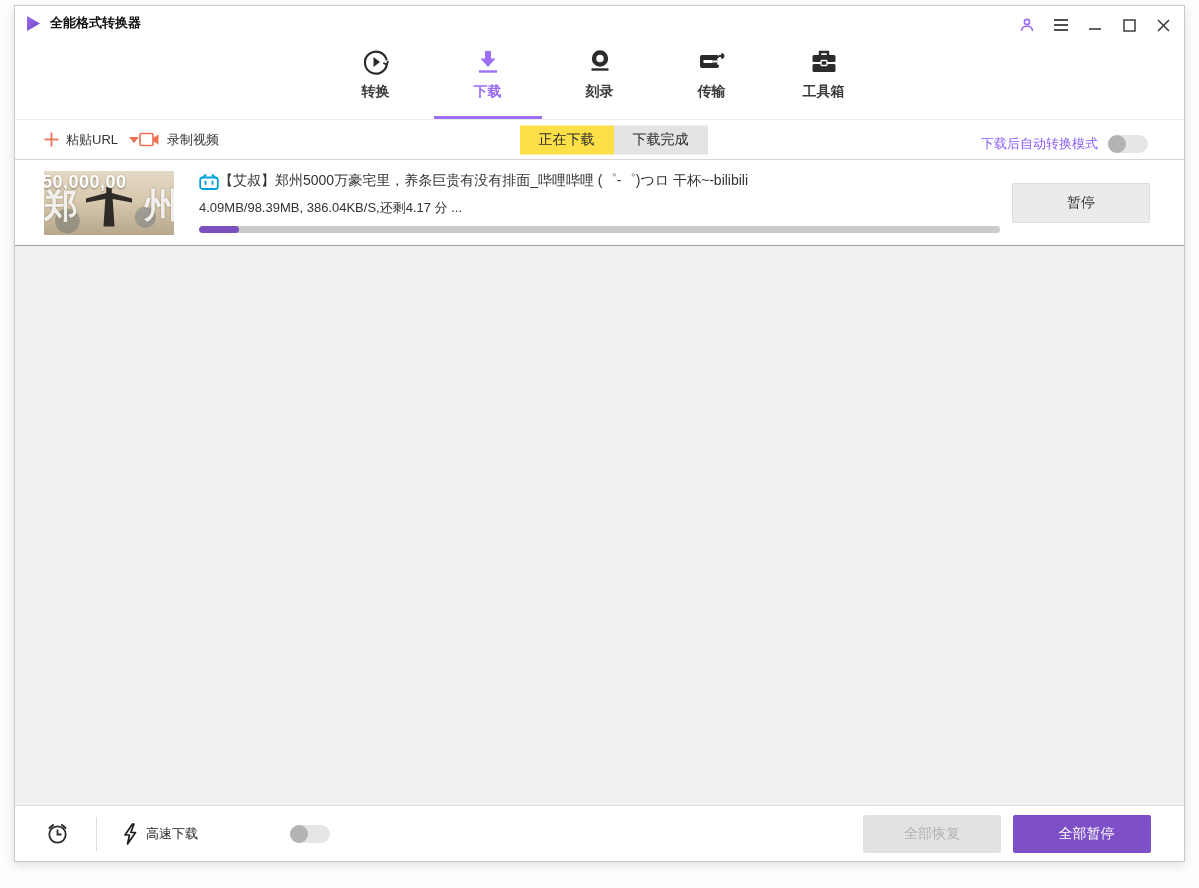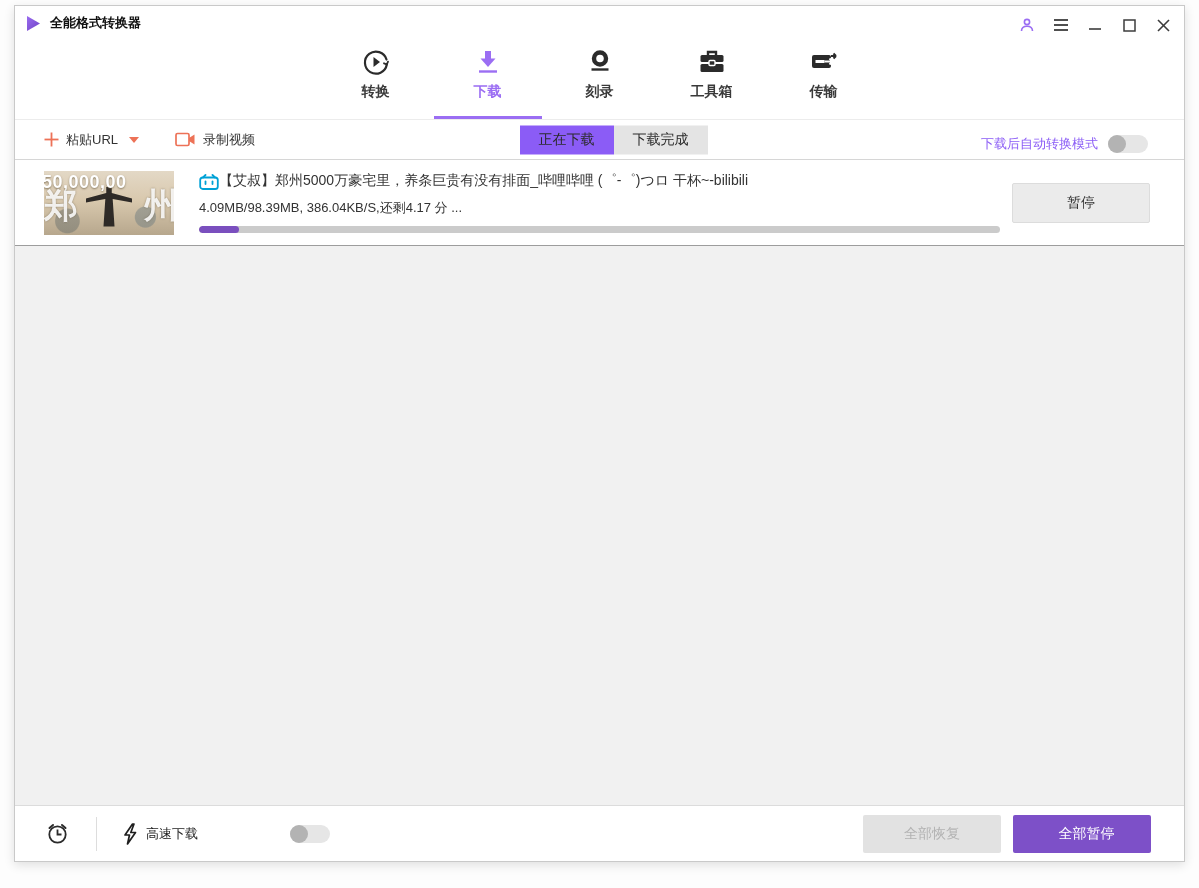--- a/index.html
+++ b/index.html
@@ -22,27 +22,27 @@
 
   .main-tabs { position:absolute; left:0; right:0; top:30px; bottom:0; display:flex; justify-content:center; gap:42px; }
   .main-tab { position:relative; min-width:70px; display:flex; flex-direction:column; align-items:center; justify-content:flex-start; padding-top:10px; cursor:pointer;font-weight:bold; }
   .main-tab .tab-icon { height:32px; display:flex; align-items:center; justify-content:center; }
   .main-tab .tab-label { font-size:14px; color:#3a3a3a; margin-top:5px; }
   .main-tab.active .tab-label { color:#9b6ef3; }
   .main-tab.active::after { content:""; position:absolute; bottom:0; left:50%; transform:translateX(-50%); width:108px; height:3px; background:#9b6ef3; }
 
   
   .toolbar { position:relative; height:40px; background:#fff; border-bottom:1px solid #d6d6d6; display:flex; align-items:center; flex:0 0 auto; }
-  .tb-left { display:flex; align-items:center; padding-left:29px; gap:36px; }
+  .tb-left { display:flex; align-items:center; padding-left:29px; }
   .tb-item { display:flex; align-items:center; gap:7px; font-size:13px; color:#333; cursor:pointer; }
   .caret-down { width:0; height:0; border-left:5px solid transparent; border-right:5px solid transparent; border-top:6px solid #ed7257; margin-left:4px; }
 
   .seg-tabs { position:absolute; left:50%; top:50%; transform:translate(-50%,-50%); display:flex; }
   .seg-tab { width:94px; height:29px; display:flex; align-items:center; justify-content:center; font-size:14px; color:#2b2b2b; background:#e4e4e4; cursor:pointer; }
-  .seg-tab.active { background:#8b5cf6;margin-left:28px; }
+  .seg-tab.active { background:#fde047;margin-left:28px; }
 
   .tb-right { position:absolute; right:36px; top:15px; height:100%; display:flex; align-items:flex-start; gap:10px; font-size:13px; color:#8b5cf6; }
 
   .toggle { width:40px; height:18px; border-radius:9px; background:#e6e6e6; position:relative; cursor:pointer; flex:0 0 auto; }
   .toggle .knob { position:absolute; left:0; top:0; width:18px; height:18px; border-radius:50%; background:#b3b3b3; }
 
   
   .dl-row { height:86px; background:#fff; border-bottom:1px solid #9d9d9d; display:flex; align-items:center; padding-left:29px; flex:0 0 auto; }
   .thumb { position:relative; width:130px; height:64px; overflow:hidden; flex:0 0 auto;
     background:
@@ -162,40 +162,40 @@
           <svg width="28" height="28" viewBox="0 0 28 28" fill="none">
             <circle cx="14" cy="10.5" r="6" stroke="#2b2b2b" stroke-width="4.4"></circle>
             <line x1="5.5" y1="21.5" x2="22.5" y2="21.5" stroke="#2b2b2b" stroke-width="2.4"></line>
           </svg>
         </span>
         <span class="tab-label">刻录</span>
       </div>
 
       <div class="main-tab">
         <span class="tab-icon">
+          <svg width="30" height="28" viewBox="0 0 30 28">
+            <rect x="3" y="7" width="19" height="13" rx="2" fill="#2b2b2b"></rect>
+            <rect x="6.5" y="12" width="9" height="3" fill="#fff"></rect>
+            <path d="M15.5 13.5 h8 M23.5 13.5 l-3 -3 M23.5 13.5 l-3 3" stroke="#fff" stroke-width="2" fill="none"></path>
+            <path d="M22 8 h5 M27 8 l-2.5 -2.5 M27 8 l-2.5 2.5" stroke="#2b2b2b" stroke-width="2" fill="none"></path>
+          </svg>
+        </span>
+        <span class="tab-label">传输</span>
+      </div>
+
+      <div class="main-tab">
+        <span class="tab-icon">
           <svg width="30" height="28" viewBox="0 0 30 28" fill="none">
             <path d="M11 7 v-3 h8 v3" stroke="#2b2b2b" stroke-width="2.4"></path>
             <rect x="3.5" y="7" width="23" height="7" rx="1.5" fill="#2b2b2b"></rect>
             <rect x="3.5" y="16" width="23" height="8" rx="1.5" fill="#2b2b2b"></rect>
             <rect x="12" y="12.5" width="6" height="5" rx="1" fill="#2b2b2b" stroke="#fff" stroke-width="1.4"></rect>
           </svg>
         </span>
         <span class="tab-label">工具箱</span>
-      </div>
-
-      <div class="main-tab">
-        <span class="tab-icon">
-          <svg width="30" height="28" viewBox="0 0 30 28">
-            <rect x="3" y="7" width="19" height="13" rx="2" fill="#2b2b2b"></rect>
-            <rect x="6.5" y="12" width="9" height="3" fill="#fff"></rect>
-            <path d="M15.5 13.5 h8 M23.5 13.5 l-3 -3 M23.5 13.5 l-3 3" stroke="#fff" stroke-width="2" fill="none"></path>
-            <path d="M22 8 h5 M27 8 l-2.5 -2.5 M27 8 l-2.5 2.5" stroke="#2b2b2b" stroke-width="2" fill="none"></path>
-          </svg>
-        </span>
-        <span class="tab-label">传输</span>
       </div>
     </div>
   </div>
 
   <div class="toolbar">
     <div class="tb-left">
       <div class="tb-item">
         <span>
           <svg width="15" height="15" viewBox="0 0 15 15" stroke="#ed7257" stroke-width="1.8">
               <line x1="7.5" y1="0.5" x2="7.5" y2="14.5"></line>

